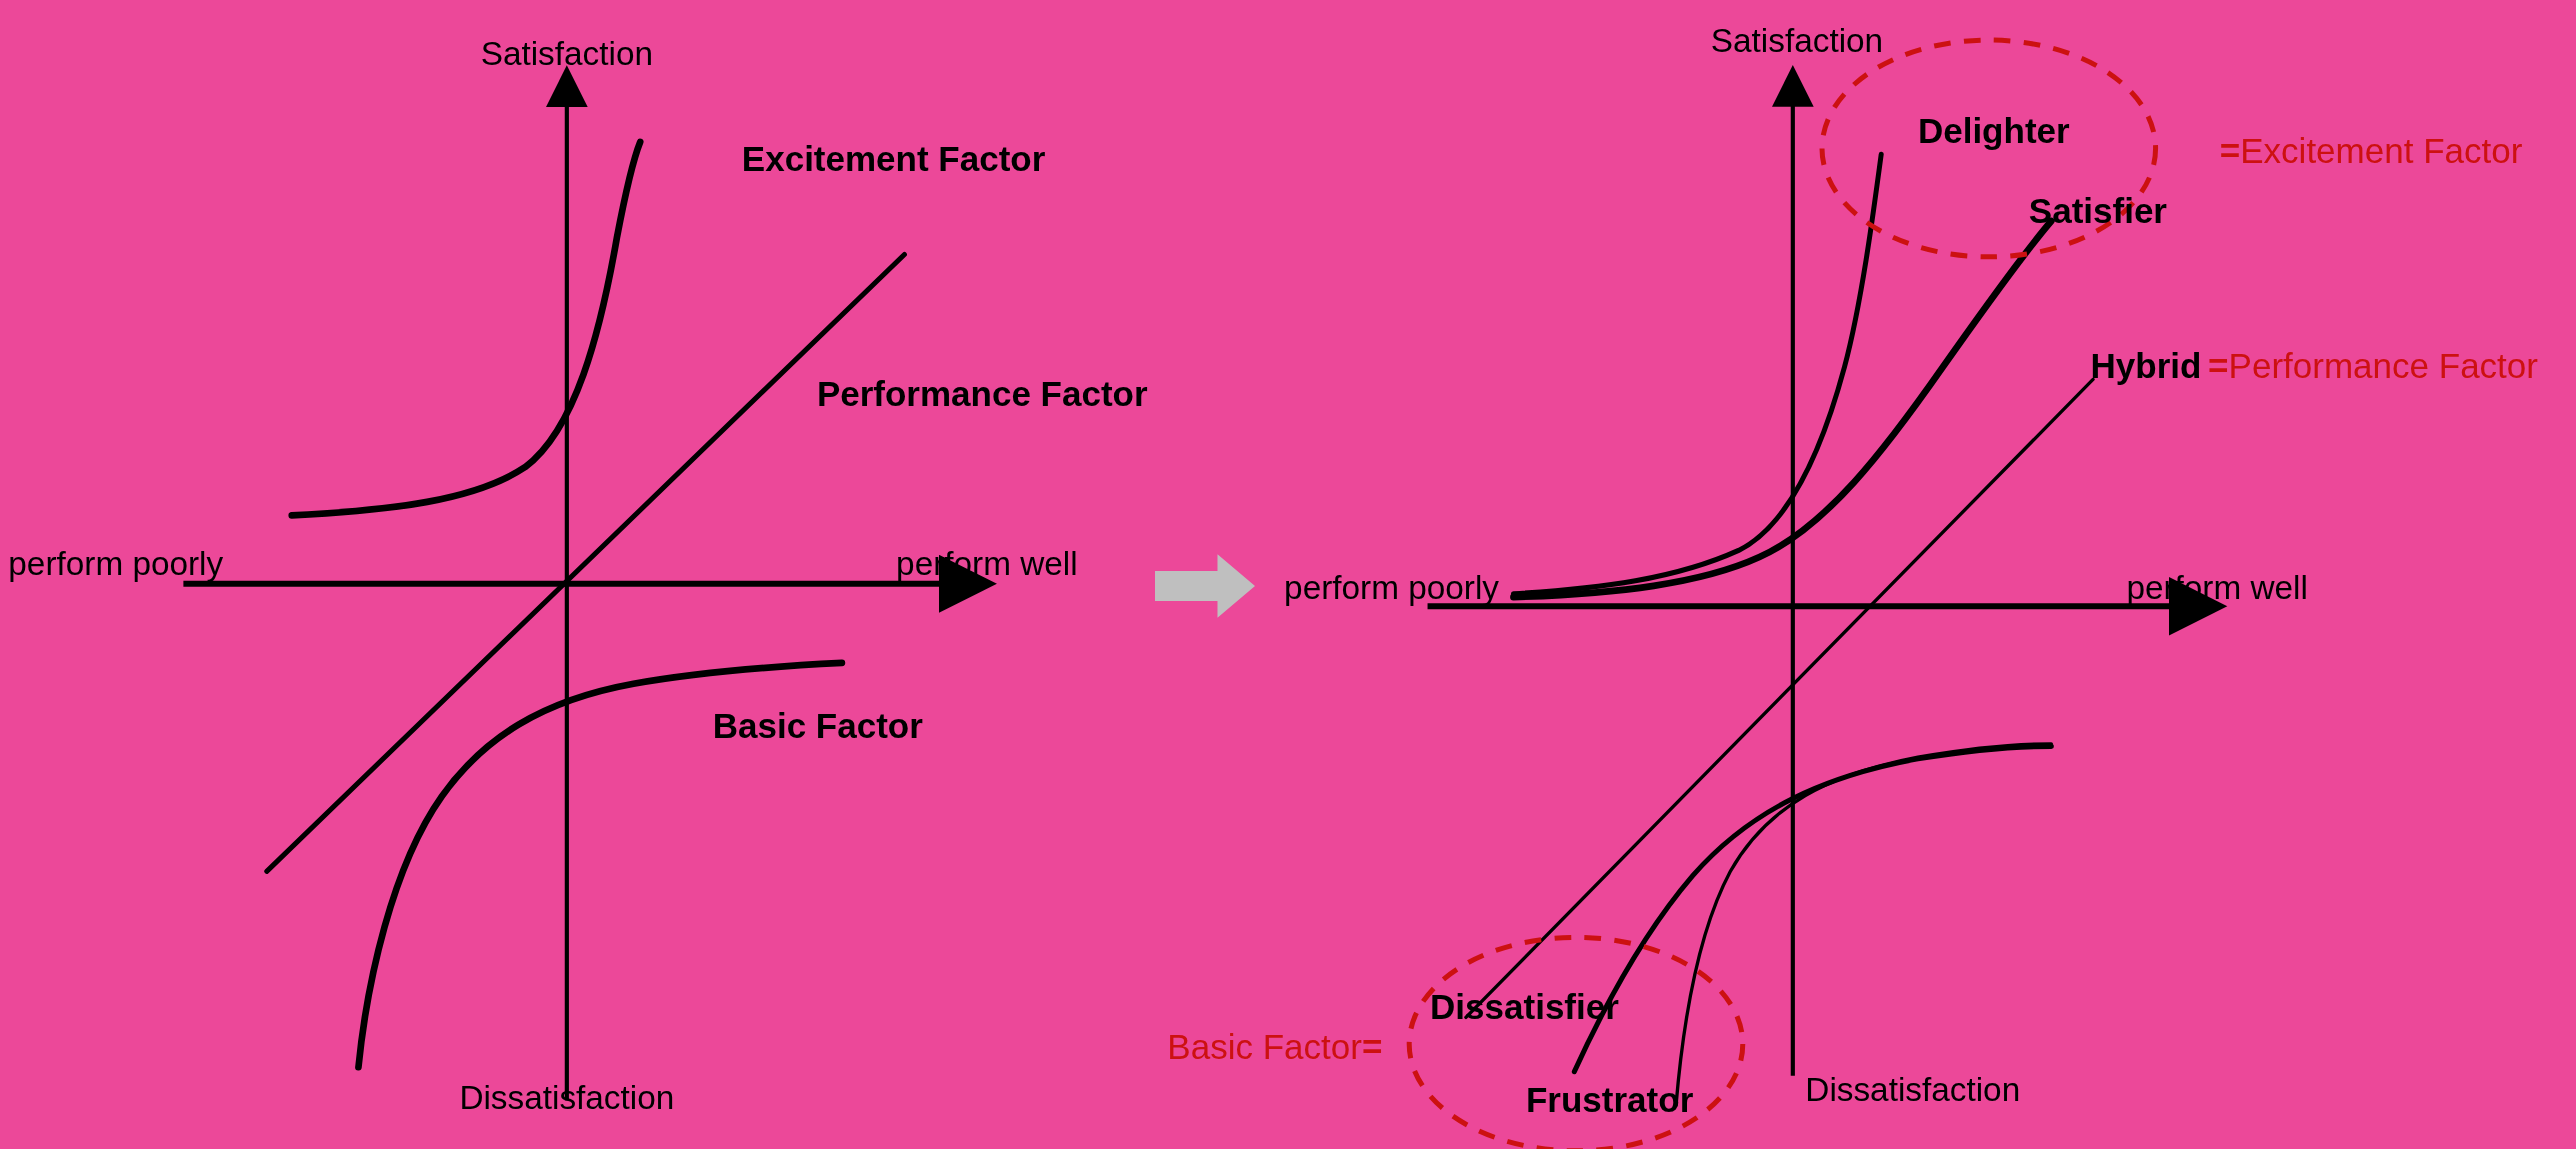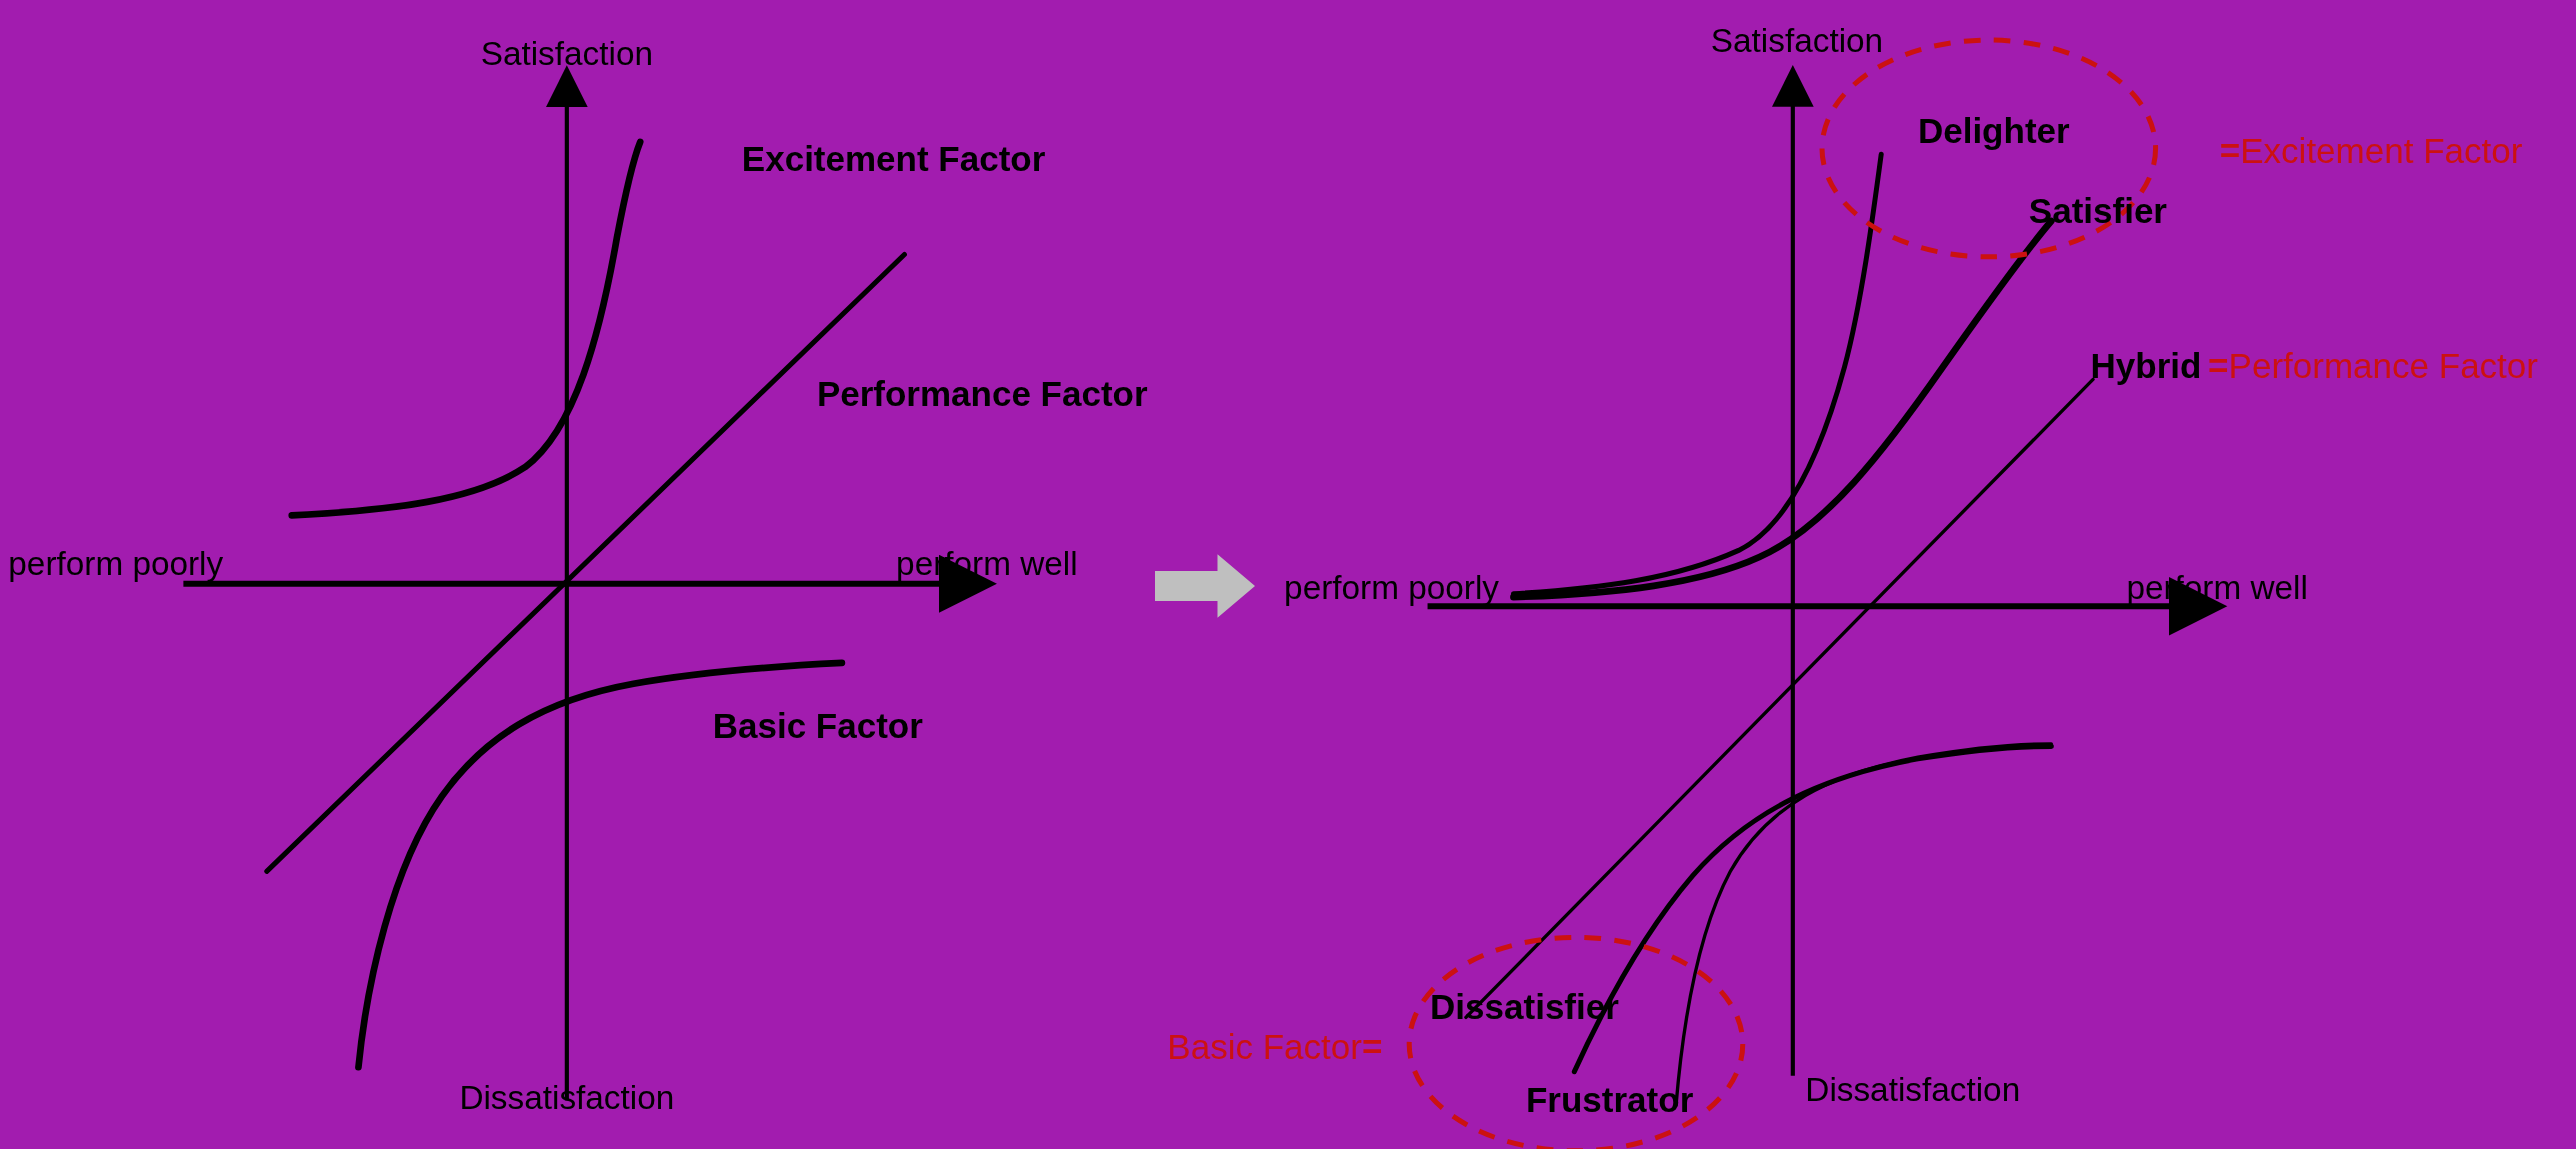--- a/index.html
+++ b/index.html
@@ -12,21 +12,21 @@
     height: 1150px;
     font-family: "Liberation Sans", sans-serif;
     position: relative;
     overflow: hidden;
   }
   #stage {
     position: absolute;
     left: 0; top: 0;
     width: 2576px;
     height: 1150px;
-    background: #a21caf;
+    background: #ec4899;
   }
   svg.diagram {
     position: absolute;
     top: 0;
     height: 1150px;
     overflow: visible;
   }
   #left-diagram  { left: 0px;    width: 1117px; }
   #right-diagram { left: 1284px; width: 1292px; }
   #transition-arrow-wrap {

